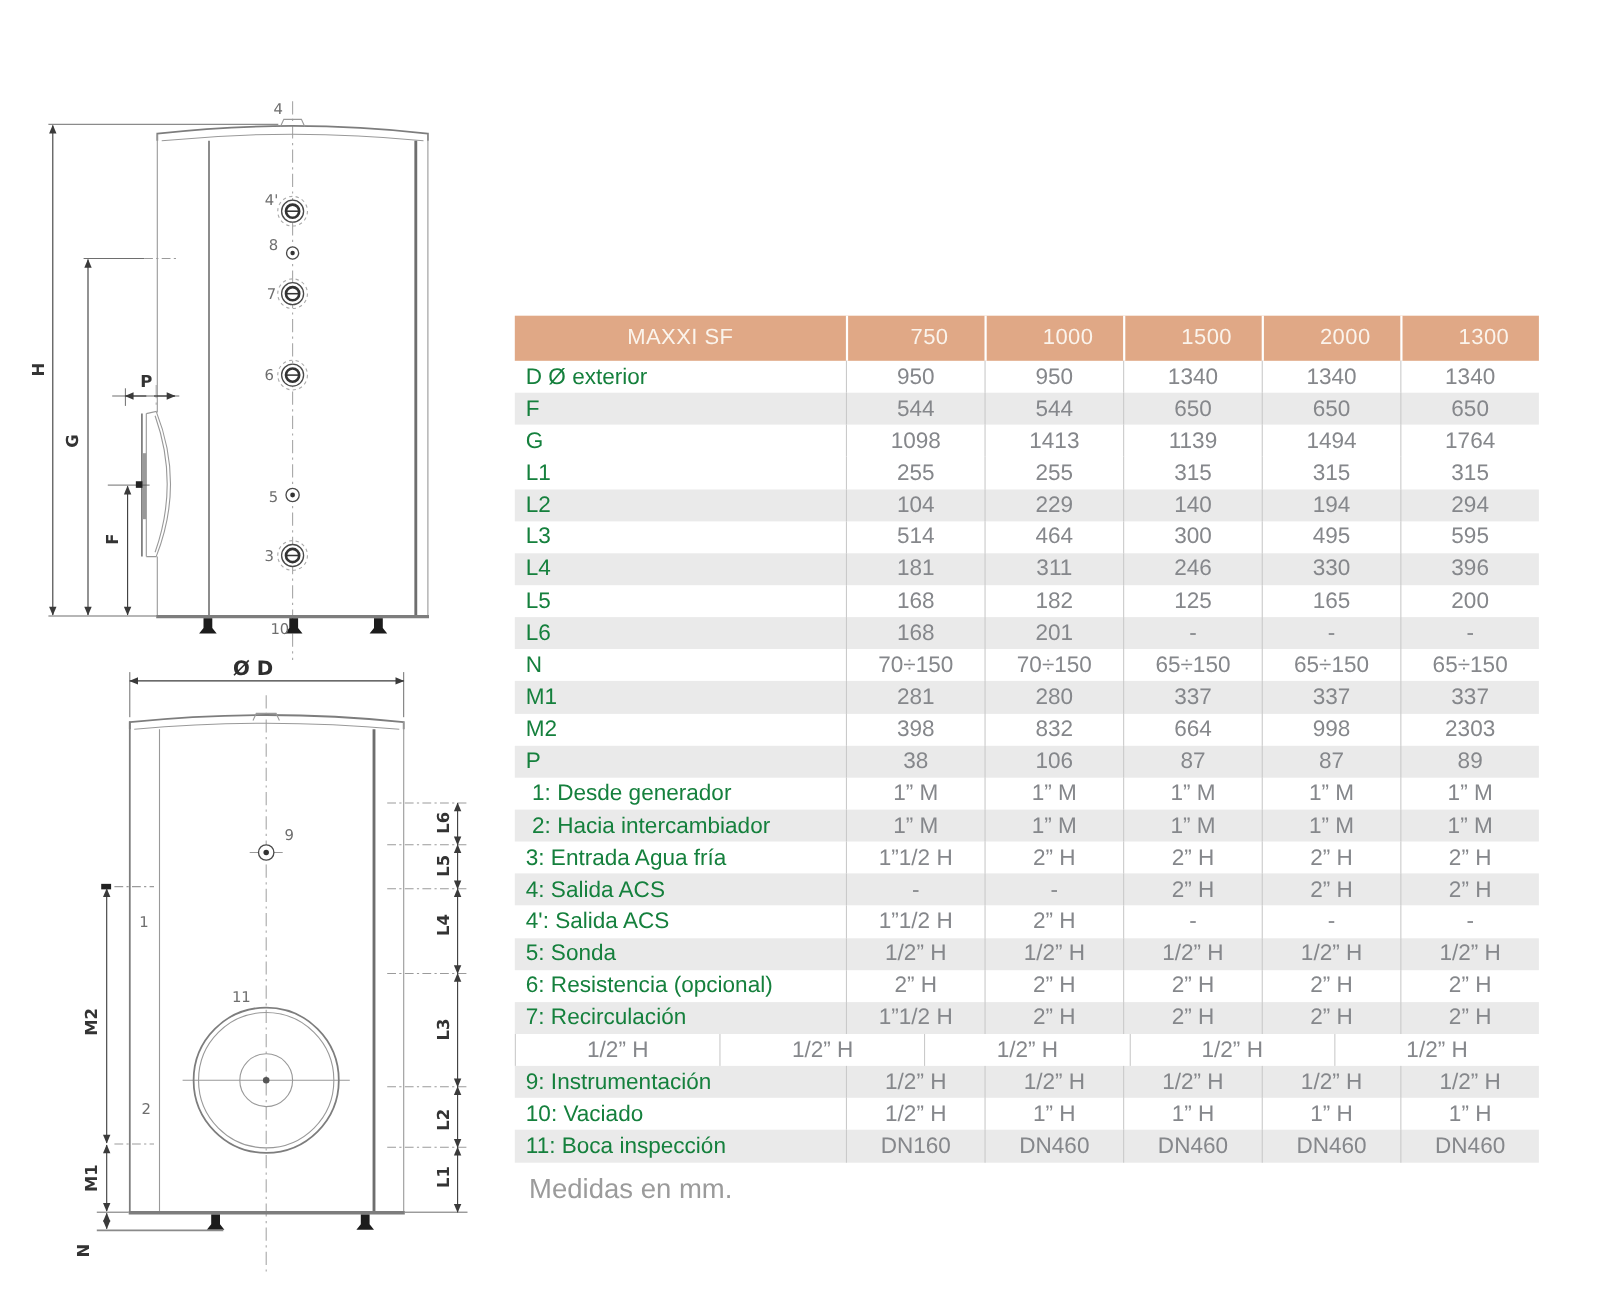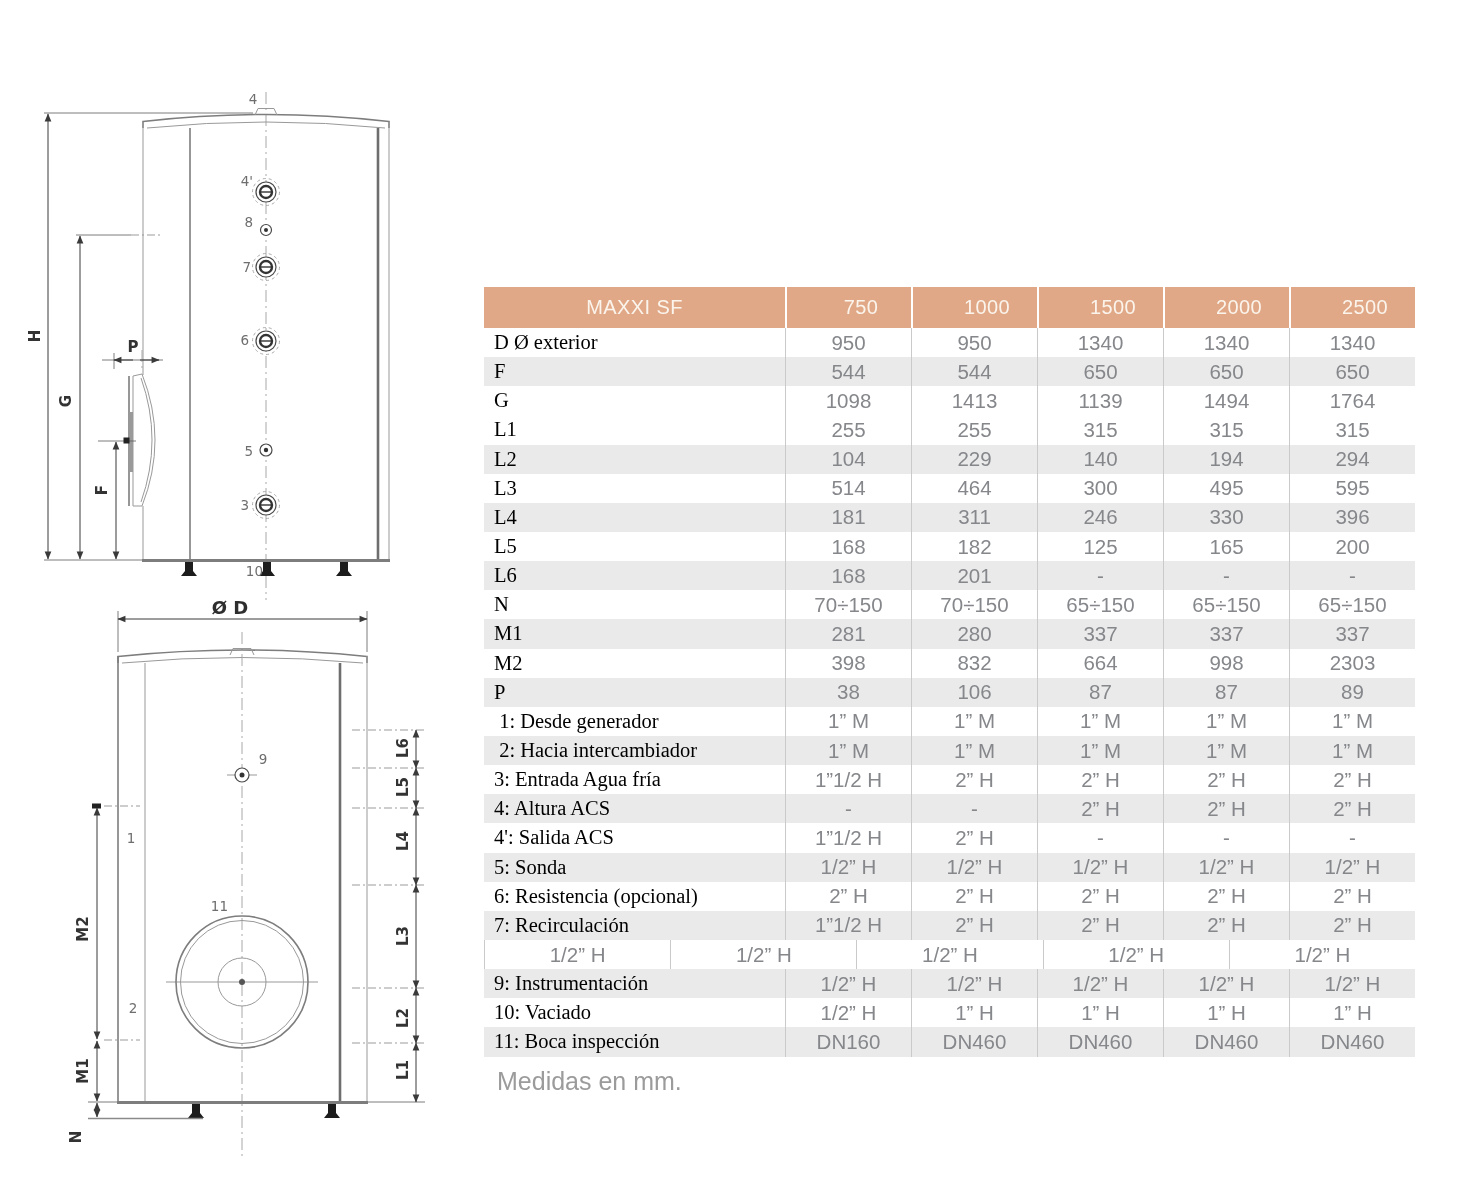--- a/index.html
+++ b/index.html
@@ -18,29 +18,29 @@
   .foot{fill:#1c1c1c}
   .sq{fill:#222}
   .cc1{stroke:#4a4a4a;stroke-width:1.2;fill:#fff}
   .cc2{stroke:#333;stroke-width:2.4;fill:none}
   .ccd{stroke:#ababab;stroke-width:1;fill:none;stroke-dasharray:3 3}
   .slot{stroke:#333;stroke-width:1.4;fill:none}
   .dl{font:600 15px "DejaVu Sans",sans-serif;fill:#333}
   .dl2{font:600 18px "DejaVu Sans",sans-serif;fill:#2e2e2e}
   .cn{font:13.5px "DejaVu Sans",sans-serif;fill:#6e6e6e}
   
-  .spec-table{position:absolute;left:484px;top:287px;width:931px;}
+  .spec-table{position:absolute;left:468px;top:287px;width:931px;}
   .t-header{display:flex;height:41px;background:#E0A886;color:#FBF4EC;
             font-size:20px;letter-spacing:.4px;}
   .t-cell{display:flex;align-items:center;justify-content:center;box-sizing:border-box;}
   .t-cell.rlabel{width:301px;flex:none;}
   .t-header .col-h{flex:1;border-left:2px solid #fff;padding-left:24px;}
   .t-row{display:flex;height:29.15px;font-size:20.5px;}
   .t-row.alt{background:#EAEAEA;}
-  .t-row .rlabel{justify-content:flex-start;padding-left:10px;color:#000000;white-space:pre;font-family:Liberation Serif, serif;}
+  .t-row .rlabel{justify-content:flex-start;padding-left:10px;color:#15803d;white-space:pre;}
   .t-row .val{flex:1;color:#85878B;border-left:1px solid #CACACA;}
   .footnote{color:#9B9B9B;font-size:25px;margin-top:10px;padding-left:13px;}
 </style>
 </head>
 <body>
 
 <div class="page">
 
   <svg class="drawing" width="470" height="1183" viewBox="0 0 470 1183">
     <defs>
@@ -217,21 +217,21 @@
   </svg>
 
   <div class="spec-table">
     <div class="t-header">
       <div class="t-cell rlabel">MAXXI SF</div>
 
     <div class="t-cell col-h">750</div>
         <div class="t-cell col-h">1000</div>
         <div class="t-cell col-h">1500</div>
         <div class="t-cell col-h">2000</div>
-        <div class="t-cell col-h">2500</div>
+        <div class="t-cell col-h">1300</div>
       </div>
     <div class="t-body">
 
     <div class="t-row">
           <div class="t-cell rlabel">D Ø exterior</div>
           <div class="t-cell val">950</div>
           <div class="t-cell val">950</div>
           <div class="t-cell val">1340</div>
           <div class="t-cell val">1340</div>
           <div class="t-cell val">1340</div>
@@ -350,21 +350,21 @@
         </div>
         <div class="t-row">
           <div class="t-cell rlabel">3: Entrada Agua fría</div>
           <div class="t-cell val">1”1/2 H</div>
           <div class="t-cell val">2” H</div>
           <div class="t-cell val">2” H</div>
           <div class="t-cell val">2” H</div>
           <div class="t-cell val">2” H</div>
         </div>
         <div class="t-row alt">
-          <div class="t-cell rlabel">4: Altura ACS</div>
+          <div class="t-cell rlabel">4: Salida ACS</div>
           <div class="t-cell val">-</div>
           <div class="t-cell val">-</div>
           <div class="t-cell val">2” H</div>
           <div class="t-cell val">2” H</div>
           <div class="t-cell val">2” H</div>
         </div>
         <div class="t-row">
           <div class="t-cell rlabel">4': Salida ACS</div>
           <div class="t-cell val">1”1/2 H</div>
           <div class="t-cell val">2” H</div>

